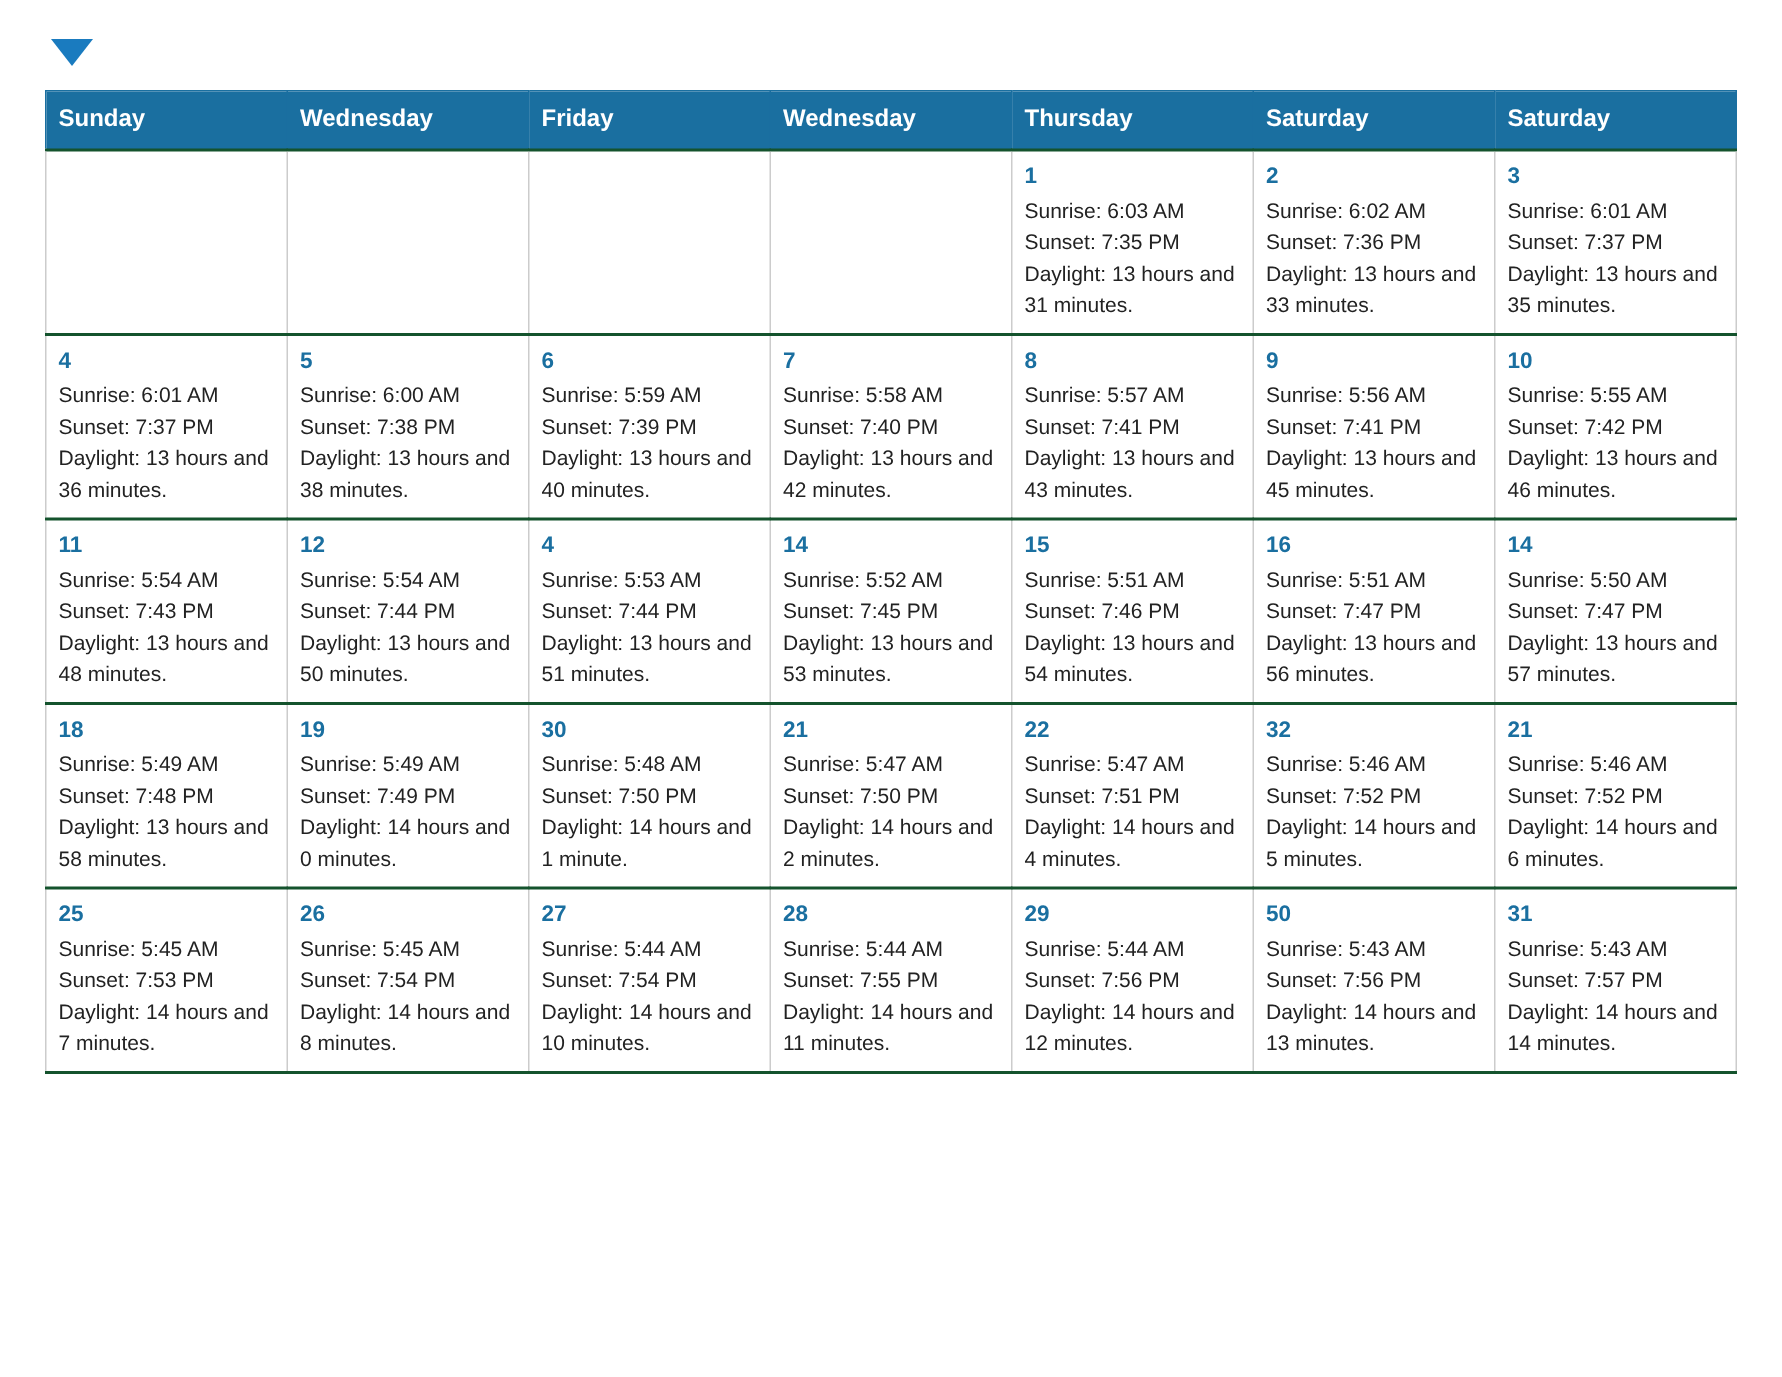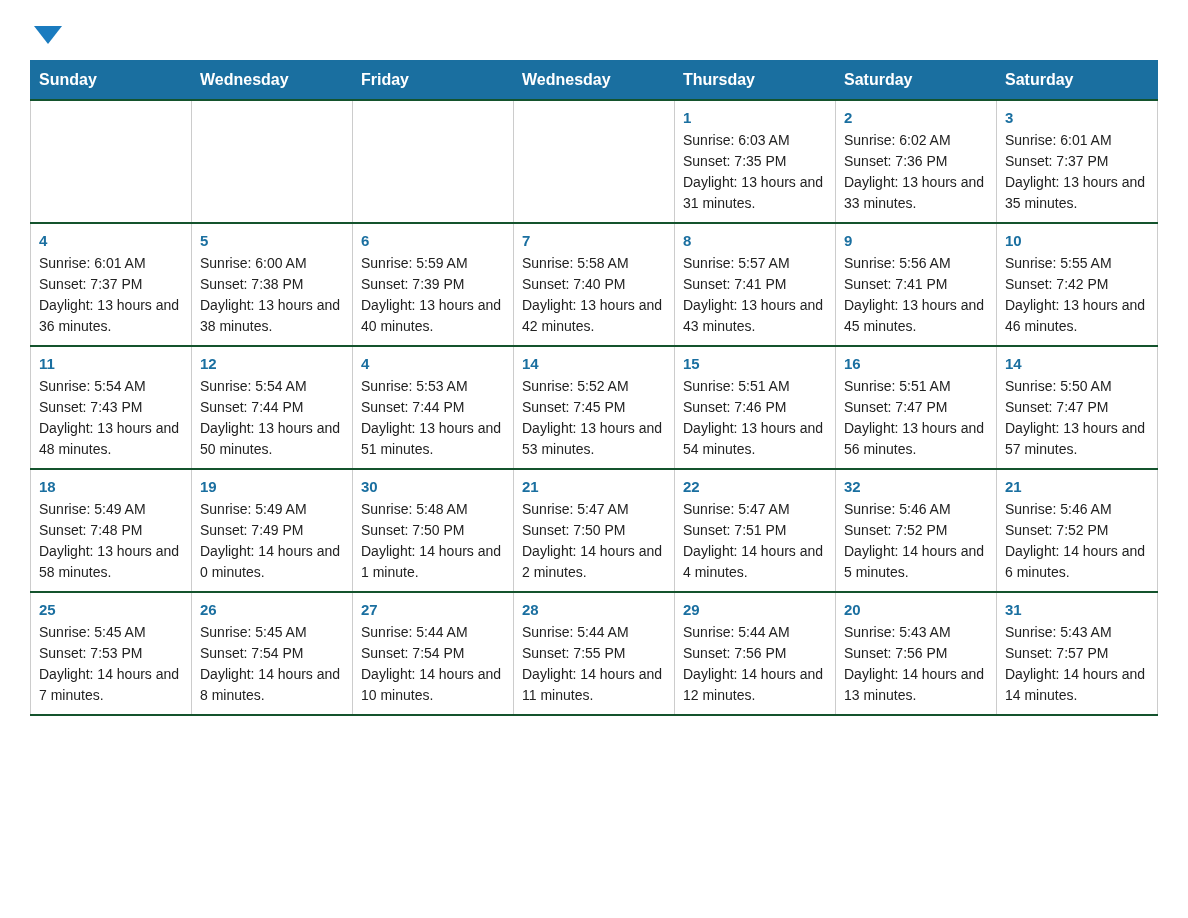--- a/index.html
+++ b/index.html
@@ -253,21 +253,21 @@
         </td>
         <td>
           <span class="day-number">28</span>
           <div class="day-info">Sunrise: 5:44 AM<br>Sunset: 7:55 PM<br>Daylight: 14 hours and 11 minutes.</div>
         </td>
         <td>
           <span class="day-number">29</span>
           <div class="day-info">Sunrise: 5:44 AM<br>Sunset: 7:56 PM<br>Daylight: 14 hours and 12 minutes.</div>
         </td>
         <td>
-          <span class="day-number">20</span>
+          <span class="day-number">50</span>
           <div class="day-info">Sunrise: 5:43 AM<br>Sunset: 7:56 PM<br>Daylight: 14 hours and 13 minutes.</div>
         </td>
         <td>
           <span class="day-number">31</span>
           <div class="day-info">Sunrise: 5:43 AM<br>Sunset: 7:57 PM<br>Daylight: 14 hours and 14 minutes.</div>
         </td>
       </tr>
     </tbody>
 </table>
 

